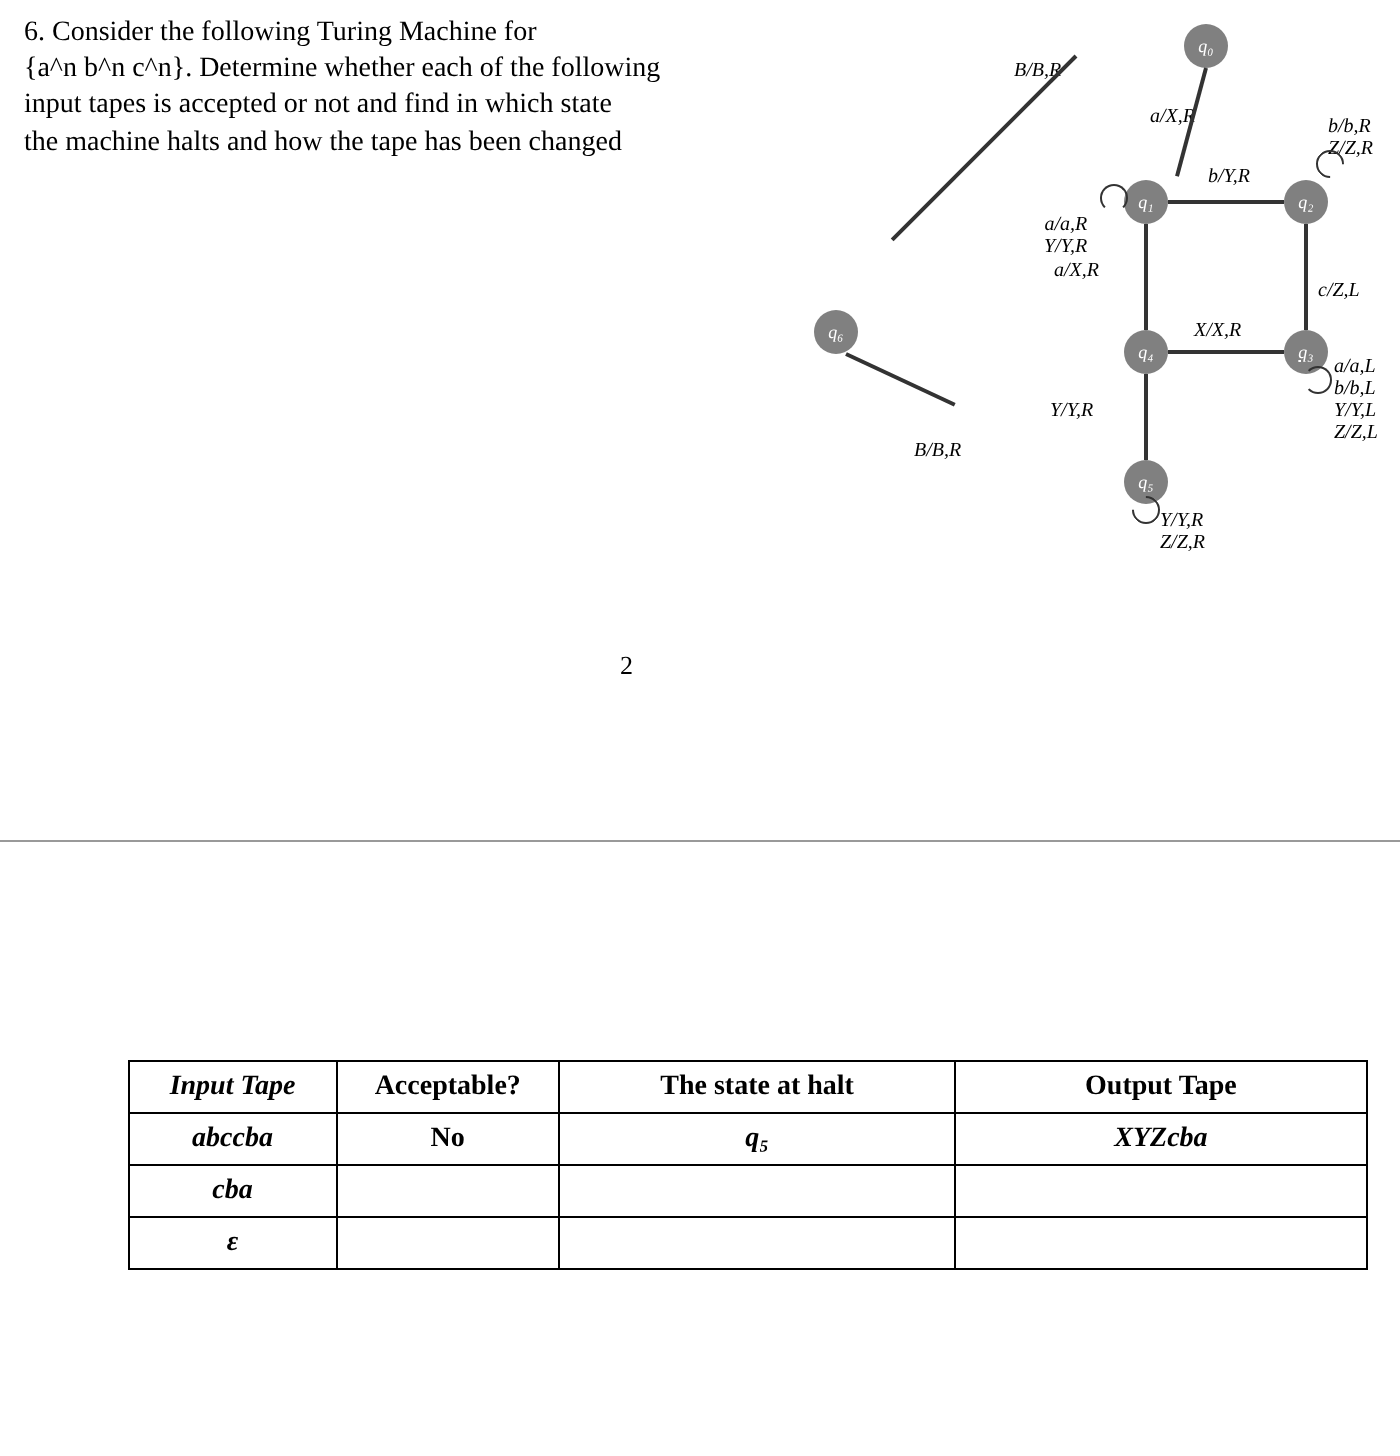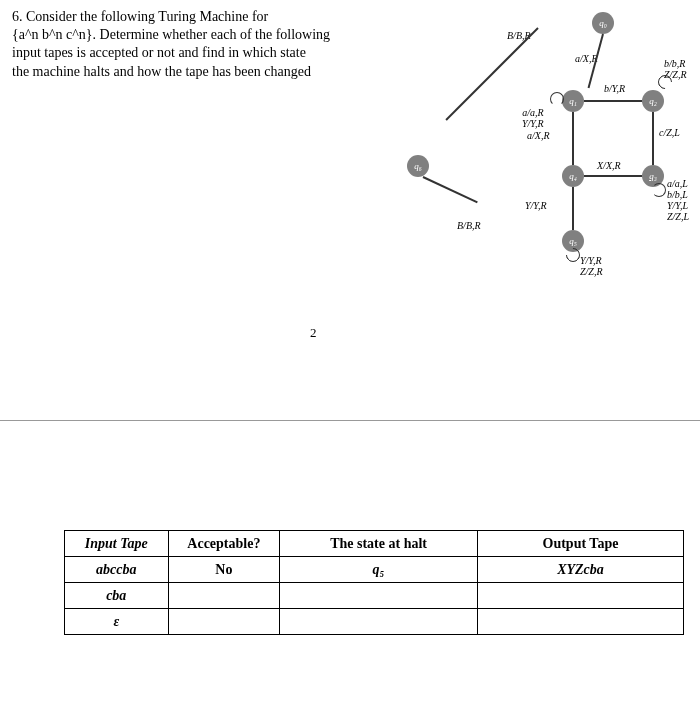--- a/index.html
+++ b/index.html
@@ -121,21 +121,21 @@
   <div class="trans-label" style="top:53px; left:163px;">a/X,R</div>
   <div class="trans-label" style="top:83px; left:110px; text-align:right;margin-top:24px;">
     <div>a/a,R</div>
     <div>Y/Y,R</div>
   </div>
   <div class="trans-label" style="top:83px; left:192px;text-align:center;">b/Y,R</div>
   <div class="trans-label" style="top:58px; left:252px;">
     <div>b/b,R</div>
     <div>Z/Z,R</div>
   </div>
-  <div class="trans-label" style="top:127px; left:247px;">c/Z,L</div>
+  <div class="trans-label" style="top:140px; left:247px;">c/Z,L</div>
   <div class="trans-label" style="top:178px; left:255px;">
     <div>a/a,L</div>
     <div>b/b,L</div>
     <div>Y/Y,L</div>
     <div>Z/Z,L</div>
   </div>
   <div class="trans-label" style="top:160px; left:185px;">X/X,R</div>
   <div class="trans-label" style="top:130px; left:115px;">a/X,R</div>
   <div class="trans-label" style="top:200px; left:113px;">Y/Y,R</div>
   <div class="trans-label" style="top:255px; left:168px;">

